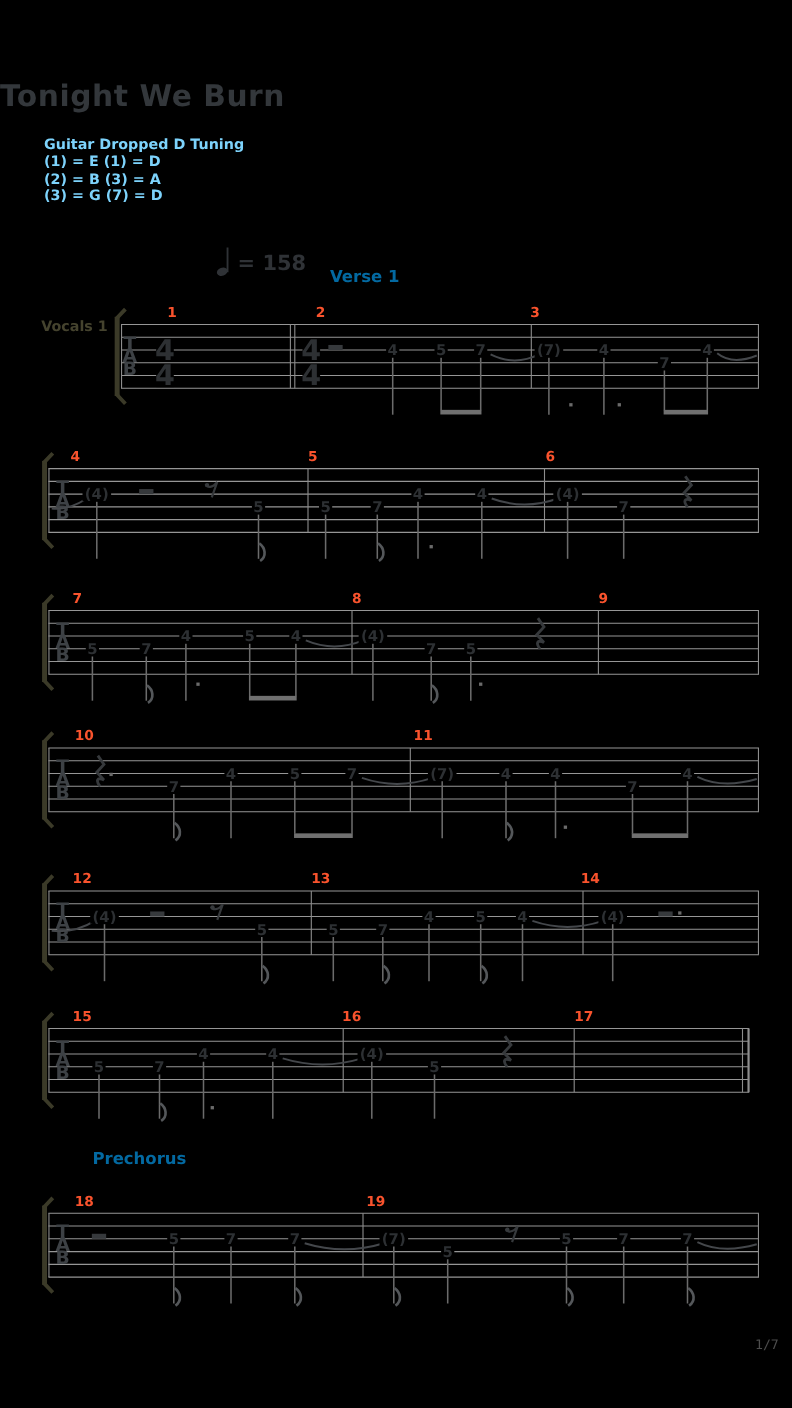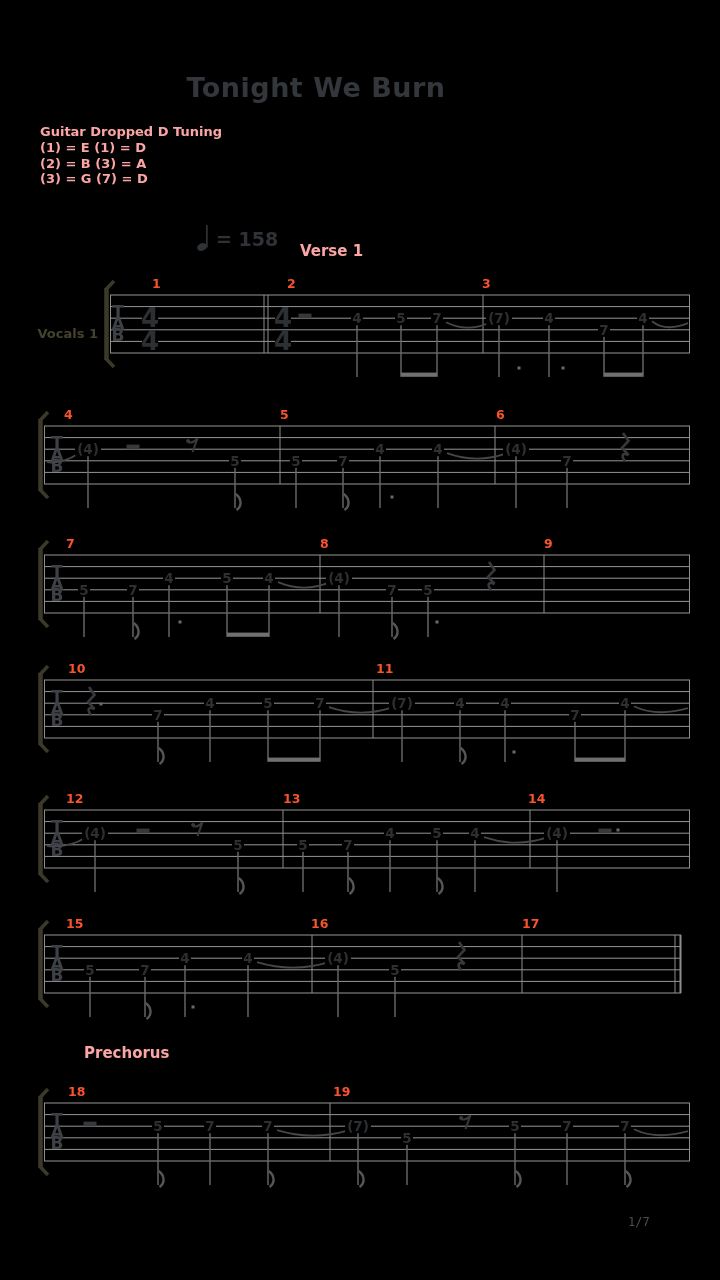--- a/index.html
+++ b/index.html
@@ -1,30 +1,30 @@
 <!DOCTYPE html>
 <html><head>
 <meta charset="utf-8">
 <style>
   html,body{margin:0;padding:0;background:#000;}
   .page{position:relative;width:720px;height:1280px;background:#000000;overflow:hidden;
         font-family:"DejaVu Sans","Liberation Sans",sans-serif;}
-  .title{position:absolute;top:72px;left:0;width:632px;text-align:center;
+  .title{position:absolute;top:72px;left:0;width:632px;text-align:left;
          font-size:27px;font-weight:bold;color:#33373b;letter-spacing:.5px;}
-  .tuning{position:absolute;top:124px;left:40px;color:#fca5a5;font-size:13px;
+  .tuning{position:absolute;top:124px;left:40px;color:#7dd3fc;font-size:13px;
           font-weight:bold;line-height:15.8px;}
   .tempo{position:absolute;top:220px;left:196px;height:36px;color:#2f3236;}
   .tempo svg{position:absolute;left:0;top:0;}
   .tempo span{position:absolute;left:20px;top:8px;font-size:19px;font-weight:bold;white-space:nowrap;}
-  .section{position:absolute;font-size:15px;font-weight:bold;color:#fca5a5;}
+  .section{position:absolute;font-size:15px;font-weight:bold;color:#0369a1;}
   .verse{top:242px;left:300px;}
   .prechorus{top:1044px;left:84px;text-align:center;}
   .track-label{position:absolute;top:290px;left:30px;width:68px;text-align:right;
-               font-size:13px;font-weight:bold;color:#45432e;margin-top:36px;}
-  .pagenum{position:absolute;top:1215px;left:628px;width:80px;text-align:left;
+               font-size:13px;font-weight:bold;color:#45432e;}
+  .pagenum{position:absolute;top:1215px;left:628px;width:80px;text-align:right;
            font-size:12px;color:#4d4d4d;font-family:"DejaVu Sans Mono","Liberation Mono",monospace;}
   #score-svg{position:absolute;top:0;left:0;}
 </style>
 </head>
 <body>
 
 <div class="page">
 
   <svg id="score-svg" width="720" height="1280">
       <g>

